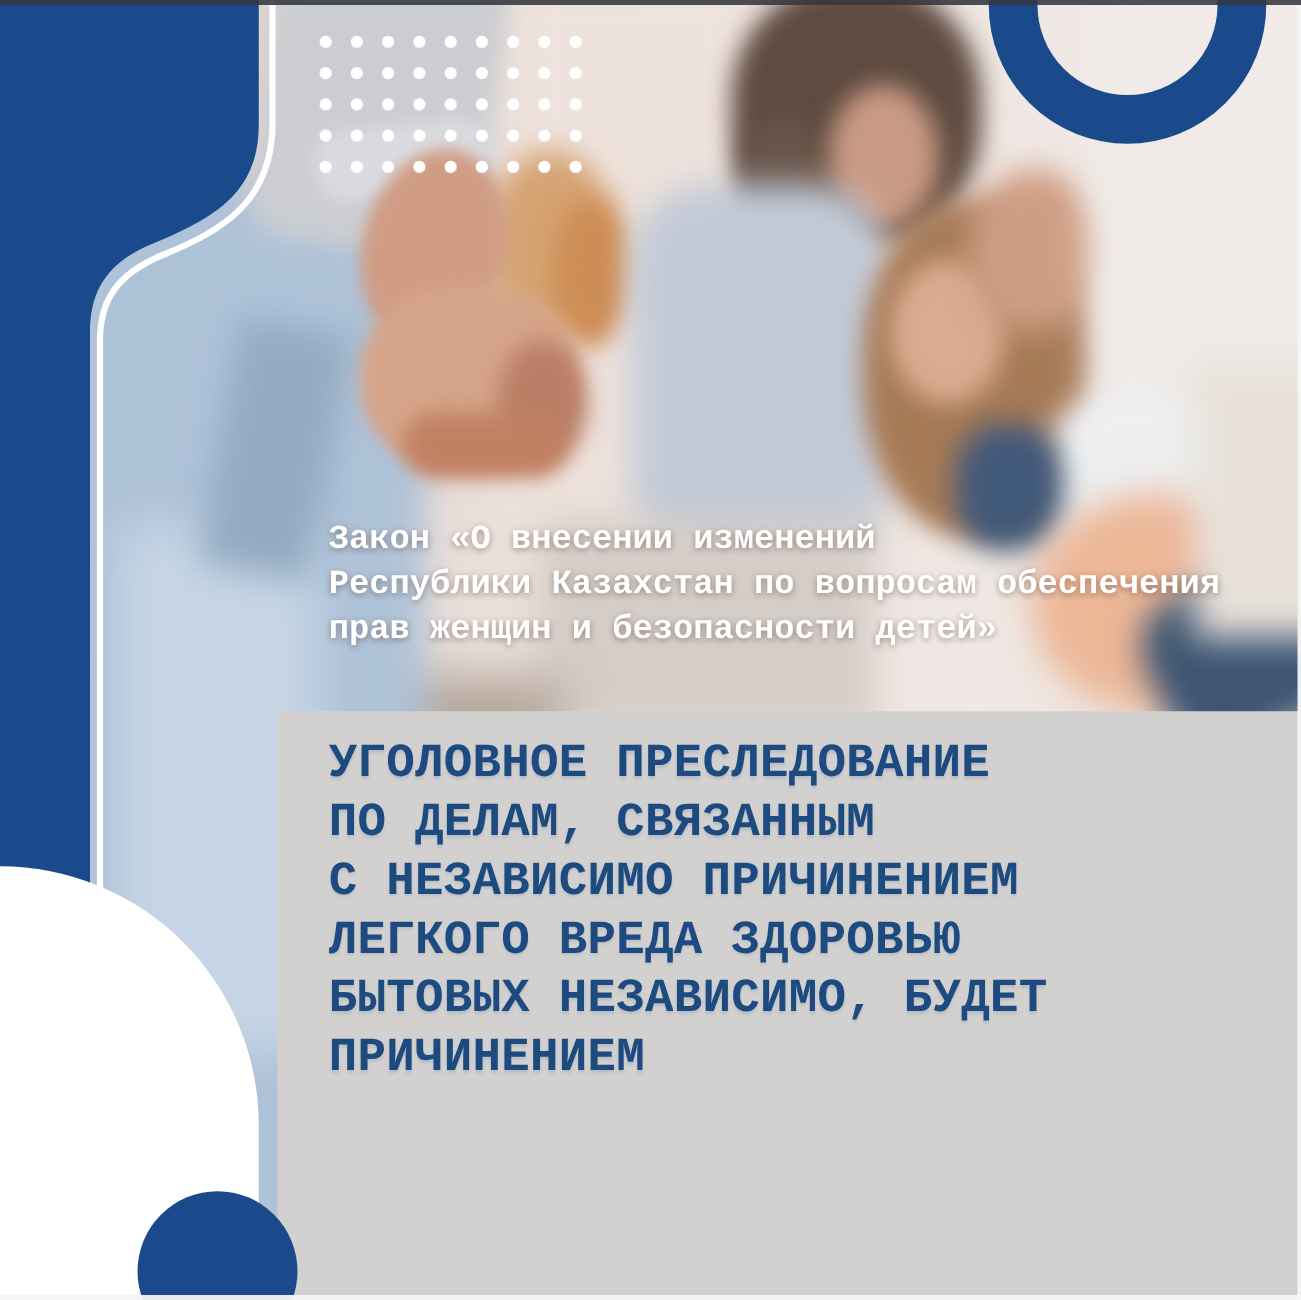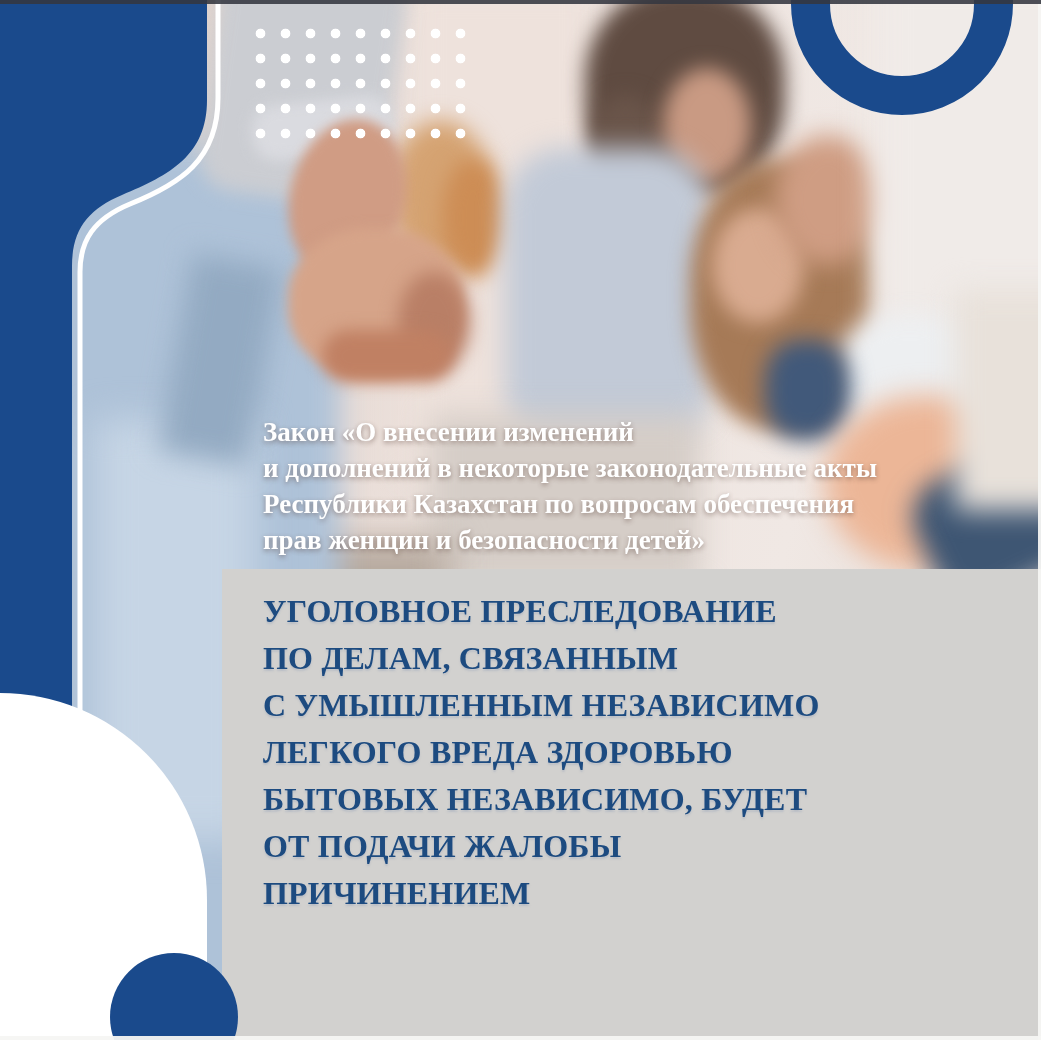--- a/index.html
+++ b/index.html
@@ -1,18 +1,18 @@
 <!DOCTYPE html>
 <html><head>
 <meta charset="utf-8">
 <style>
   html,body{margin:0;padding:0;background:#222;}
   .canvas{
     position:relative;width:1041px;height:1040px;overflow:hidden;
-    background:#404040;font-family:Liberation Serif, serif;
+    background:#404040;font-family:Liberation Mono, monospace;
   }
   
   .photo{position:absolute;inset:0;z-index:0;
     background:linear-gradient(100deg,#d3c8c1 0%,#e6d9d3 25%,#eee4df 50%,#f0e8e4 72%,#e6dbd4 100%);}
   .blob{position:absolute;}
   .b-wallmid   {left:408px;top:-20px;width:190px;height:500px;background:#eee2dc;filter:blur(16px);}
   .b-tan       {left:388px;top:120px;width:105px;height:150px;background:#d5a372;border-radius:50%;filter:blur(11px);}
   .b-orange    {left:442px;top:158px;width:62px;height:120px;background:#cd8d55;border-radius:50%;filter:blur(10px);}
   .b-hair      {left:585px;top:-15px;width:200px;height:210px;background:#5f4b41;border-radius:45%;filter:blur(10px);}
   .b-strand    {left:588px;top:95px;width:75px;height:110px;background:#6a554a;border-radius:50%;filter:blur(10px);}
@@ -42,21 +42,21 @@
   .ring{position:absolute;left:791px;top:-107px;width:144px;height:144px;border:39px solid #1a4a8c;border-radius:50%;z-index:10;}
   .dots{position:absolute;left:248px;top:21px;width:225px;height:125px;z-index:12;
     background:radial-gradient(circle,#ffffff 4.5px,rgba(255,255,255,0) 5.2px);
     background-size:25px 25px;}
   .band-svg{position:absolute;left:0;top:0;z-index:14;}
   .white-corner{position:absolute;left:0;top:693px;width:207px;height:347px;background:#ffffff;border-top-right-radius:207px 207px;z-index:18;}
   .blue-circle{position:absolute;left:110px;top:953px;width:128px;height:128px;background:#1a4a8c;border-radius:50%;z-index:22;}
   
   .panel{position:absolute;left:222px;top:569px;width:819px;height:471px;background:#d2d1cf;z-index:16;}
   .headline{position:absolute;left:41px;top:19px;color:#1d4b80;font-weight:bold;
-    font-size:32px;line-height:47px;letter-spacing:0.2px;
+    font-size:38px;line-height:47px;letter-spacing:0.2px;
     text-shadow:0 2px 2px rgba(140,155,180,0.35);}
   .law-label{position:absolute;left:263px;top:414px;z-index:20;color:#ffffff;font-weight:bold;
     font-size:27px;line-height:36px;text-shadow:0 2px 5px rgba(70,45,35,0.45);}
   
   .edge-top{position:absolute;left:0;top:0;width:100%;height:4px;background:rgba(52,55,64,0.88);z-index:60;}
   .edge-right{position:absolute;right:0;top:0;width:3px;height:100%;background:rgba(246,245,243,0.95);z-index:55;}
   .edge-bottom{position:absolute;left:0;bottom:0;width:100%;height:4px;background:rgba(246,245,243,0.95);z-index:55;}
 </style>
 </head>
 <body>
@@ -96,33 +96,31 @@
   <div class="ring"></div>
   <div class="dots"></div>
 
   <svg class="band-svg" width="260" height="760" viewBox="0 0 260 760" aria-hidden="true">
     <path d="M0 0 H207 V100 C207 155 170 175 122 195 C88 209 72 230 72 266 V760 H0 Z" fill="#1a4a8c"></path>
     <path d="M218 0 V98 C218 160 180 184 130 204 C94 219 80 240 80 272 V714" fill="none" stroke="#ffffff" stroke-width="5" stroke-linecap="round"></path>
   </svg>
 
   <div class="law-label">
     <div>Закон «О внесении изменений</div>
-    <div>и дополнений в некоторые законодательные акты</div>
     <div>Республики Казахстан по вопросам обеспечения</div>
     <div>прав женщин и безопасности детей»</div>
   </div>
 
   <div class="panel">
     <div class="headline">
       <div>УГОЛОВНОЕ ПРЕСЛЕДОВАНИЕ</div>
       <div>ПО ДЕЛАМ, СВЯЗАННЫМ</div>
-      <div>С УМЫШЛЕННЫМ НЕЗАВИСИМО</div>
+      <div>С НЕЗАВИСИМО ПРИЧИНЕНИЕМ</div>
       <div>ЛЕГКОГО ВРЕДА ЗДОРОВЬЮ</div>
       <div>БЫТОВЫХ НЕЗАВИСИМО, БУДЕТ</div>
-      <div>ОТ ПОДАЧИ ЖАЛОБЫ</div>
       <div>ПРИЧИНЕНИЕМ</div>
     </div>
   </div>
 
   <div class="white-corner"></div>
   <div class="blue-circle"></div>
 
   <div class="edge-top"></div>
   <div class="edge-right"></div>
   <div class="edge-bottom"></div>

